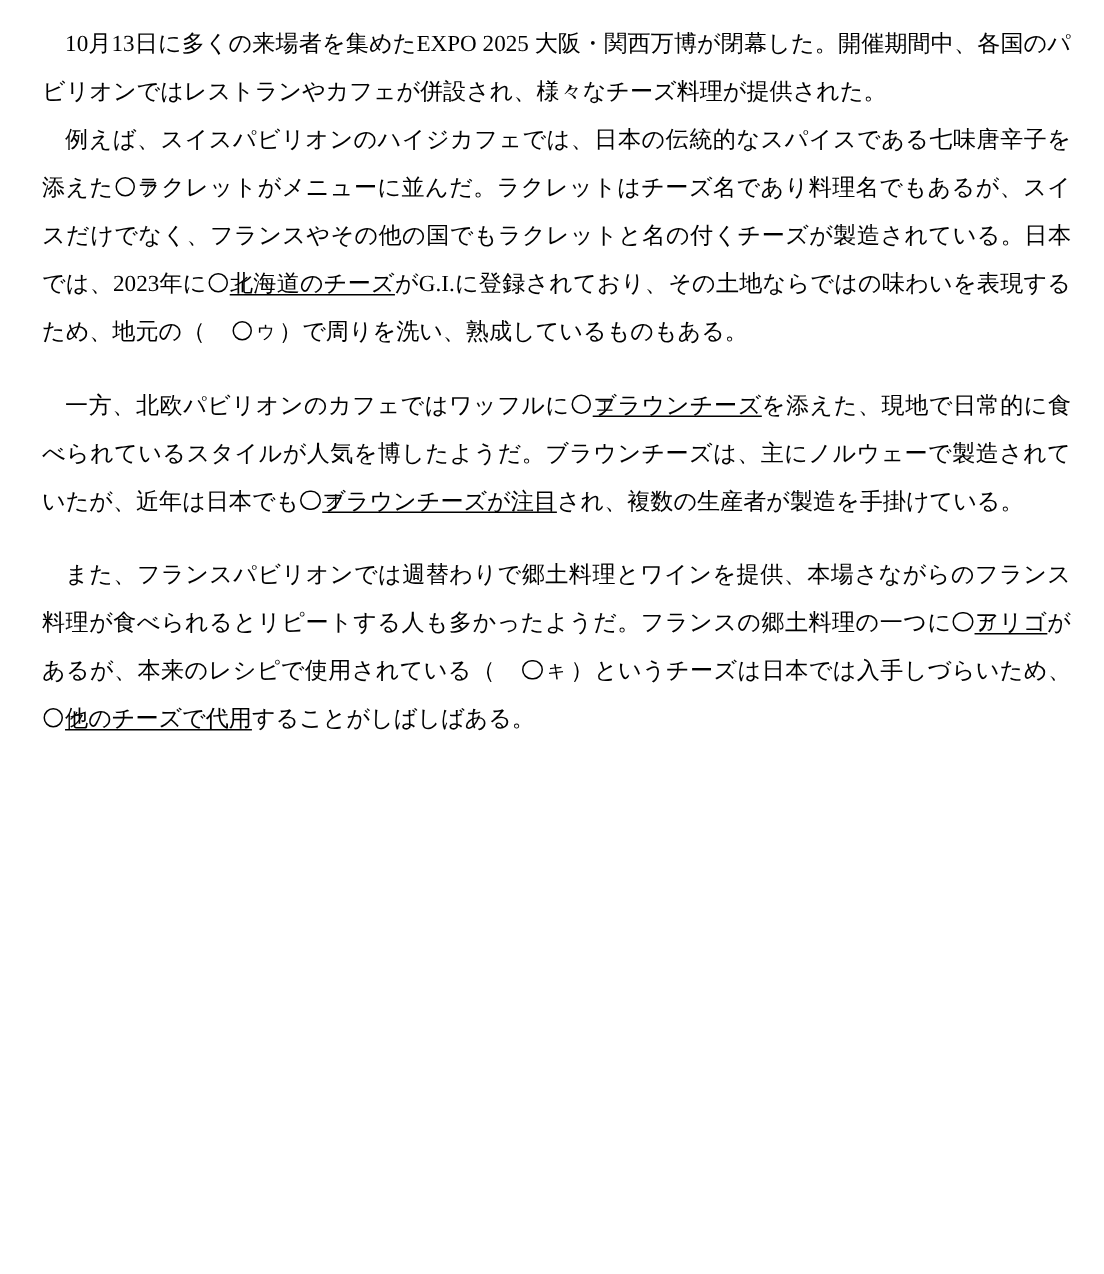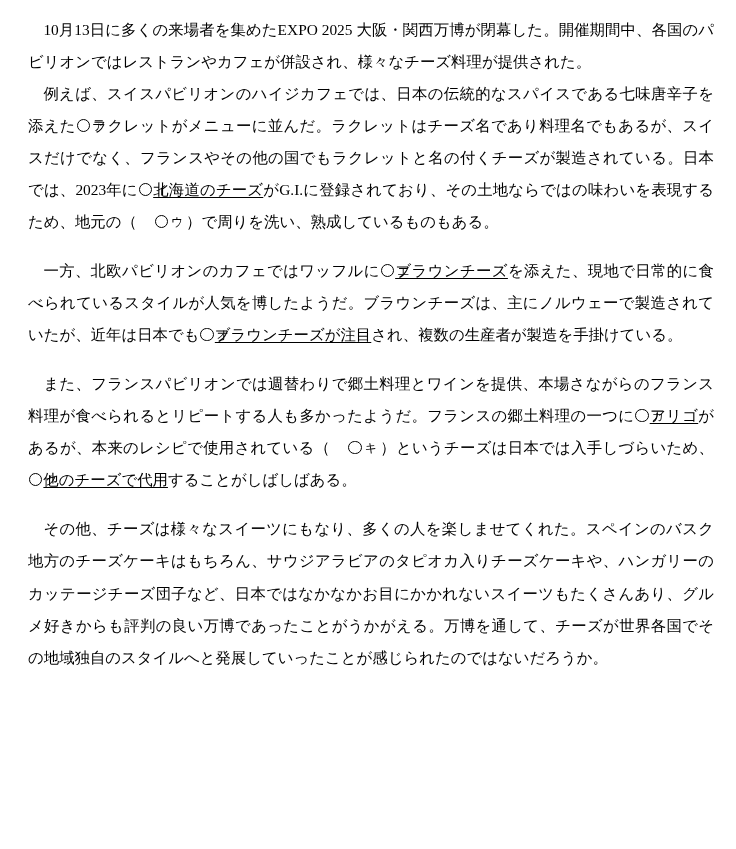--- a/index.html
+++ b/index.html
@@ -77,18 +77,15 @@
 
     <p class="spaced">
       <span>一方、北欧パビリオンのカフェではワッフルに</span><span class="circ">エ</span><span class="bu">ブラウンチーズ</span><span>を添えた、現地で日常的に食べられているスタイルが人気を博したようだ。ブラウンチーズは、主にノルウェーで製造されていたが、近年は日本でも</span><span class="circ">オ</span><span class="bu">ブラウンチーズが注目</span><span>され、複数の生産者が製造を手掛けている。</span>
     </p>
 
     <p class="spaced">
       <span>また、フランスパビリオンでは週替わりで郷土料理とワインを提供、本場さながらのフランス料理が食べられるとリピートする人も多かったようだ。フランスの郷土料理の一つに</span><span class="circ">カ</span><span class="bu">アリゴ</span><span>があるが、本来のレシピで使用されている（</span><span class="paren-blank">　</span><span class="circ">キ</span><span class="paren-blank">　</span><span>）というチーズは日本では入手しづらいため、</span><span class="circ">ク</span><span class="bu">他のチーズで代用</span><span>することがしばしばある。</span>
     </p>
 
 
-    <p class="spaced">
-      <span>その他、チーズは様々なスイーツにもなり、多くの人を楽しませてくれた。スペインのバスク地方のチーズケーキはもちろん、サウジアラビアのタピオカ入りチーズケーキや、ハンガリーのカッテージチーズ団子など、日本ではなかなかお目にかかれないスイーツもたくさんあり、グルメ好きからも評判の良い万博であったことがうかがえる。万博を通して、チーズが世界各国でその地域独自のスタイルへと発展していったことが感じられたのではないだろうか。</span>
-    </p>
 
   </div>
 </div>
 
 </body></html>

